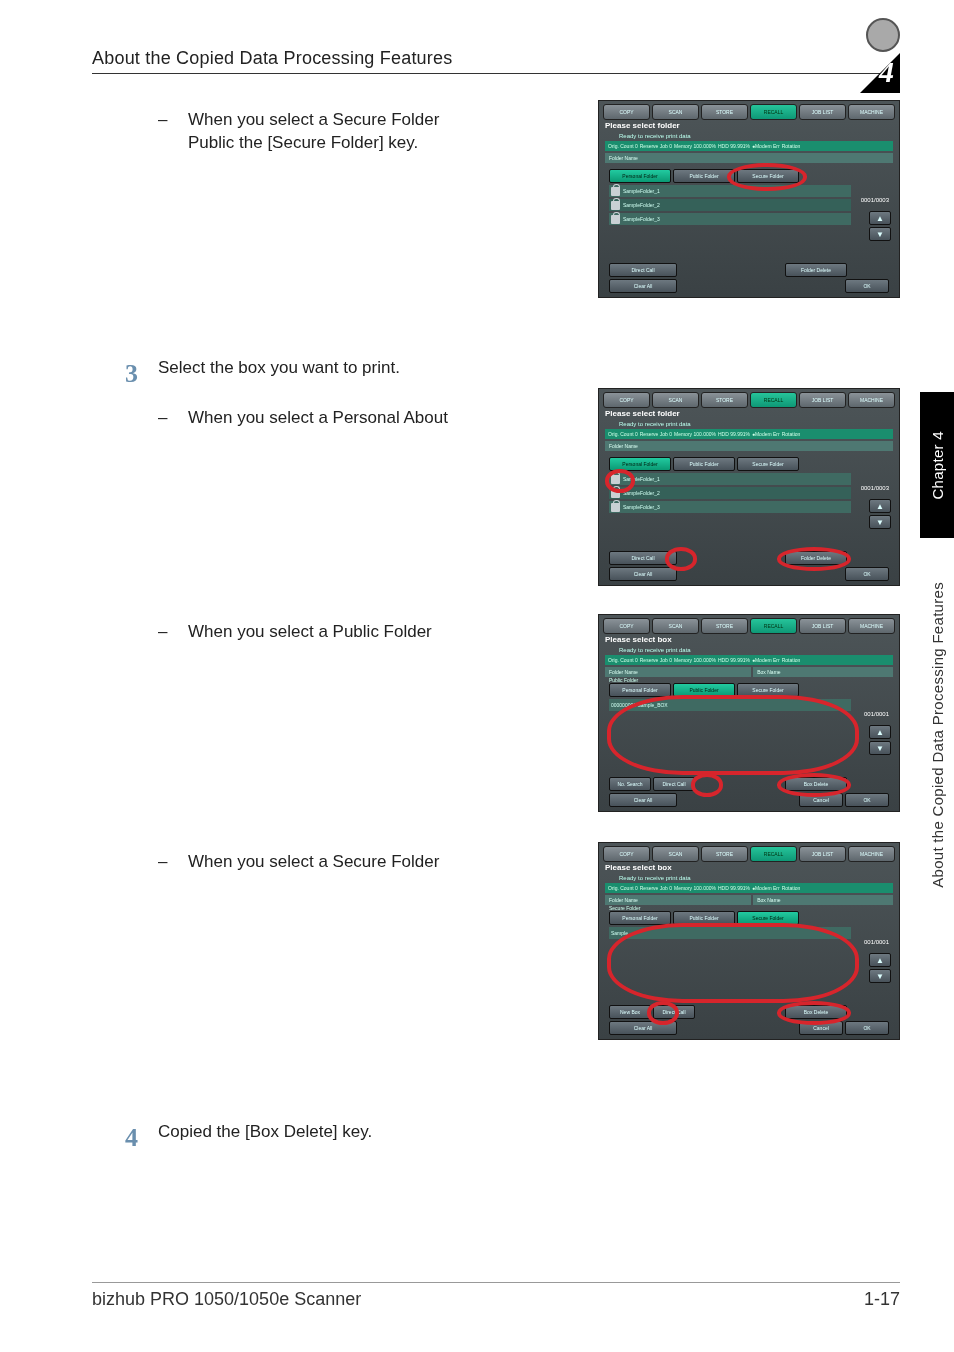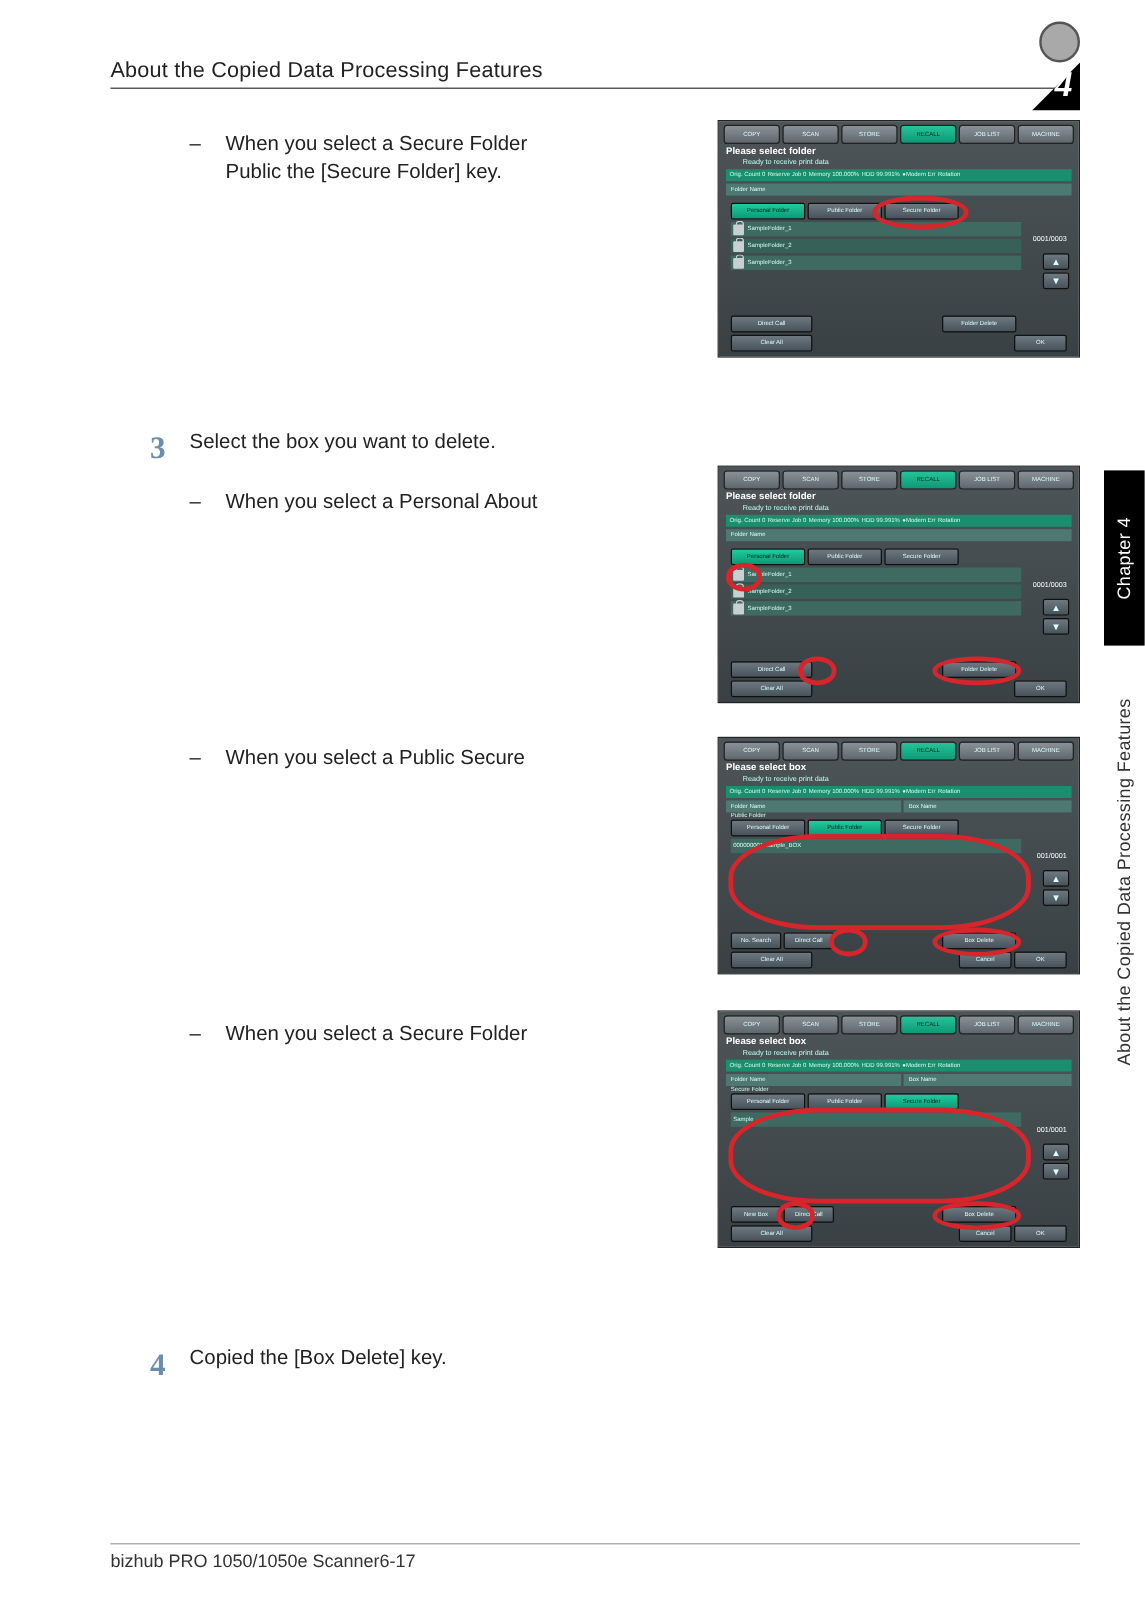--- a/index.html
+++ b/index.html
@@ -30,21 +30,21 @@
   .header-num-4{position:absolute;right:6px;top:2px;font-family:Georgia,"Times New Roman",serif;font-style:italic;font-weight:bold;font-size:30px;color:#111;}
 
   .top-right-circle{position:absolute;right:var(--margin-right);top:18px;width:30px;height:30px;border:2px solid #555;border-radius:50%;background:#a9a9a9;}
 
   .body-text{font-size:17px;line-height:1.38;}
   .step-num{font-family:Georgia,"Times New Roman",serif;font-weight:bold;font-size:26px;color:#6a8fae;width:46px;display:inline-block;text-align:right;}
   .step-row{display:flex;align-items:flex-start;gap:20px;}
   .bullet{display:flex;align-items:flex-start;gap:16px;margin-left:66px;}
   .bullet .dash{width:14px;text-align:left;}
 
-  .footer{position:absolute;left:var(--margin-left);right:var(--margin-right);bottom:42px;border-top:1px solid #999;display:flex;font-size:15px;padding-top:6px;color:#333;}
+  .footer{position:absolute;left:var(--margin-left);right:var(--margin-right);bottom:42px;border-top:1px solid #999;display:flex;justify-content:space-between;font-size:18px;padding-top:6px;color:#333;}
 
   
   .sidetab{position:absolute;right:0;top:392px;width:34px;height:540px;}
   .sidetab .dark{background:#000;color:#fff;height:146px;display:flex;align-items:center;justify-content:center;}
   .sidetab .light{height:394px;display:flex;align-items:center;justify-content:center;color:#333;}
   .sidetab .rot{writing-mode:vertical-rl;transform:rotate(180deg);font-size:15px;letter-spacing:.3px;white-space:nowrap;}
 
   
   .panel{position:absolute;width:302px;height:198px;background:linear-gradient(#4d5558,#3a4144);border:1px solid #222;font-size:7px;color:#cfe;box-sizing:border-box;}
   .panel .topbtns{position:absolute;top:3px;left:4px;right:4px;height:14px;display:flex;gap:2px;}
@@ -105,32 +105,32 @@
       <div>
         <div>When you select a Secure Folder</div>
         <div>Public the [Secure Folder] key.</div>
       </div>
     </div>
   </div>
 
   <div style="position:absolute;left:var(--margin-left);top:356px;width:460px;">
     <div class="step-row body-text">
       <span class="step-num">3</span>
-      <span>Select the box you want to delete.</span>
+      <span>Select the box you want to print.</span>
     </div>
     <div class="bullet body-text" style="margin-top:14px;">
       <span class="dash">–</span>
       <div>When you select a Personal About</div>
     </div>
   </div>
 
   <div style="position:absolute;left:var(--margin-left);top:620px;width:460px;">
     <div class="bullet body-text">
       <span class="dash">–</span>
-      <div>When you select a Public Secure</div>
+      <div>When you select a Public Folder</div>
     </div>
   </div>
 
   <div style="position:absolute;left:var(--margin-left);top:850px;width:460px;">
     <div class="bullet body-text">
       <span class="dash">–</span>
       <div>When you select a Secure Folder</div>
     </div>
   </div>
 
@@ -353,15 +353,15 @@
     <div class="dark">
         <span class="rot">Chapter 4</span>
       </div>
     <div class="light">
         <span class="rot">About the Copied Data Processing Features</span>
       </div>
   </div>
 
   <div class="footer">
     <span>bizhub PRO 1050/1050e Scanner</span>
-    <span>6-17</span>
+    <span>1-17</span>
   </div>
 </div>
 
 </body></html>

